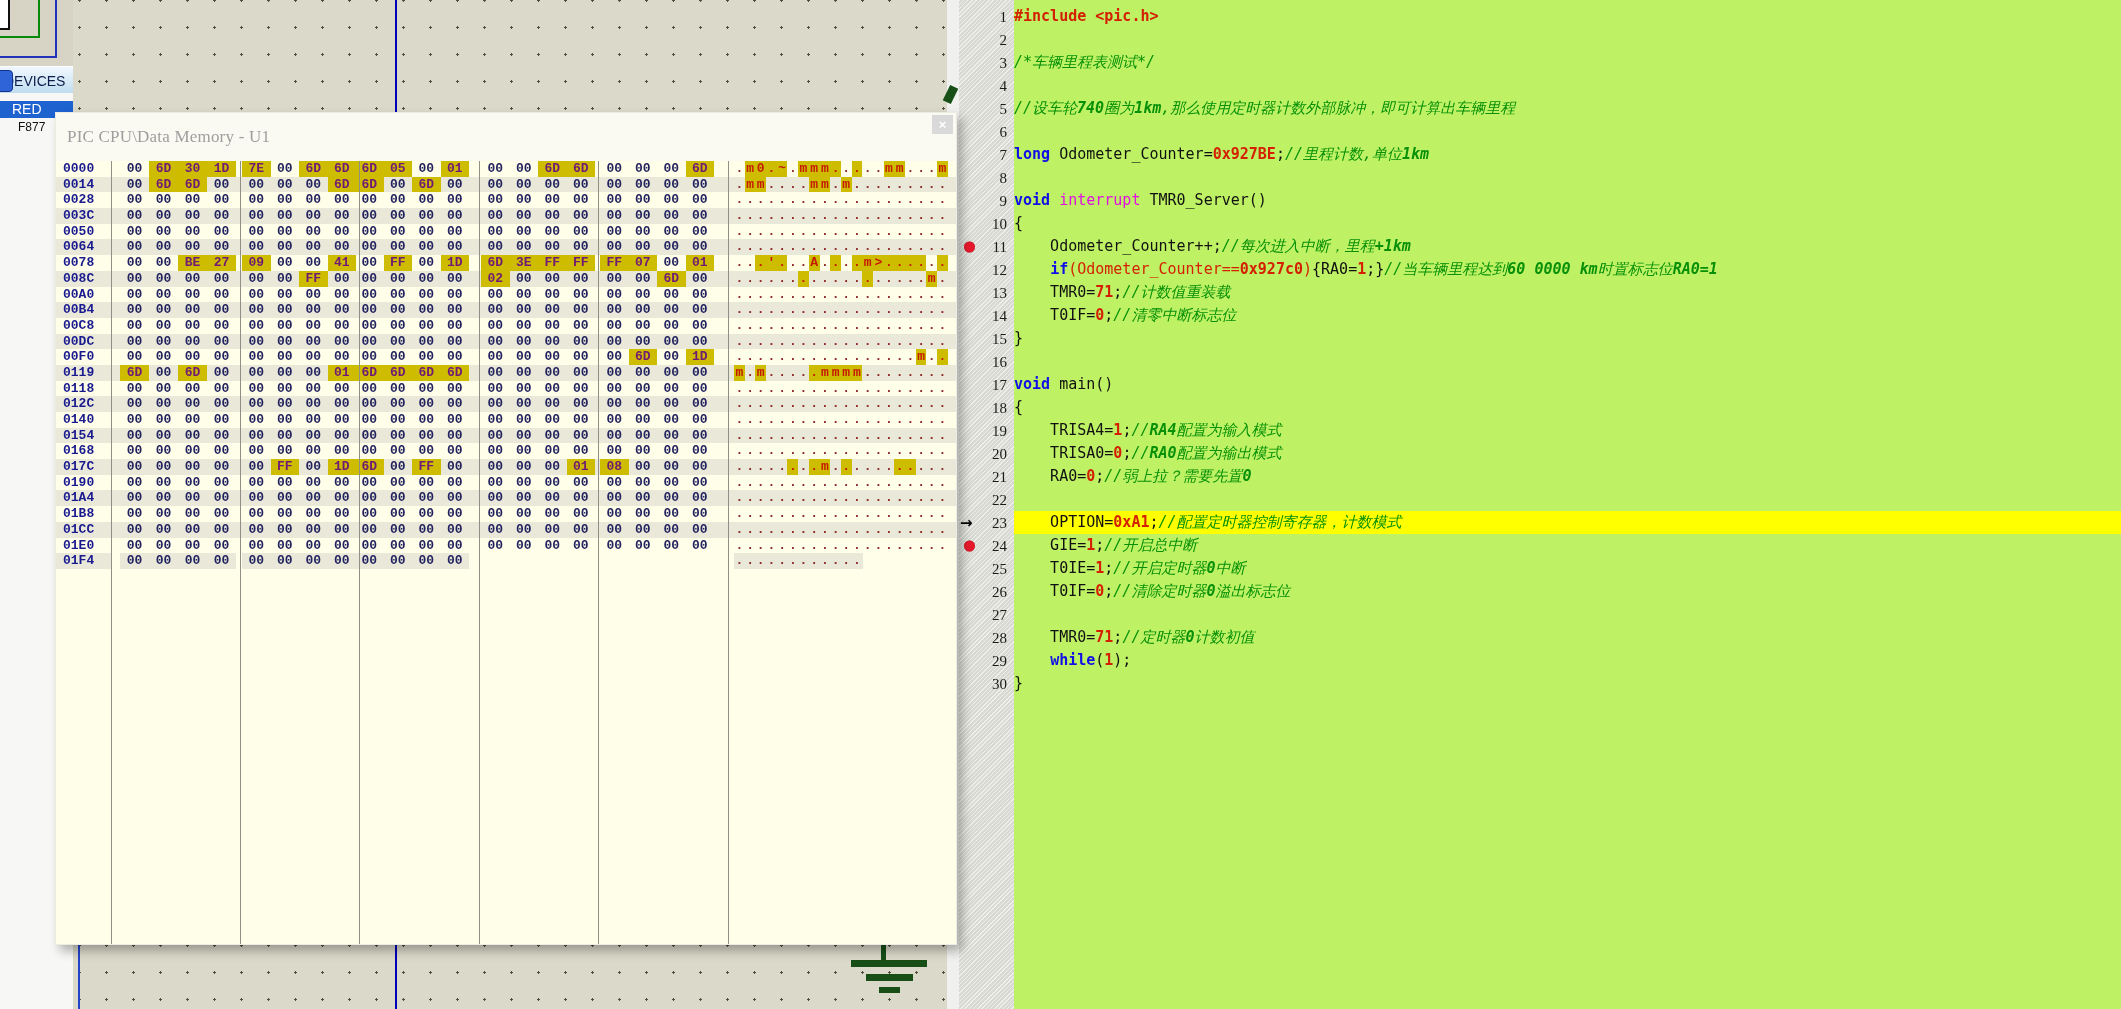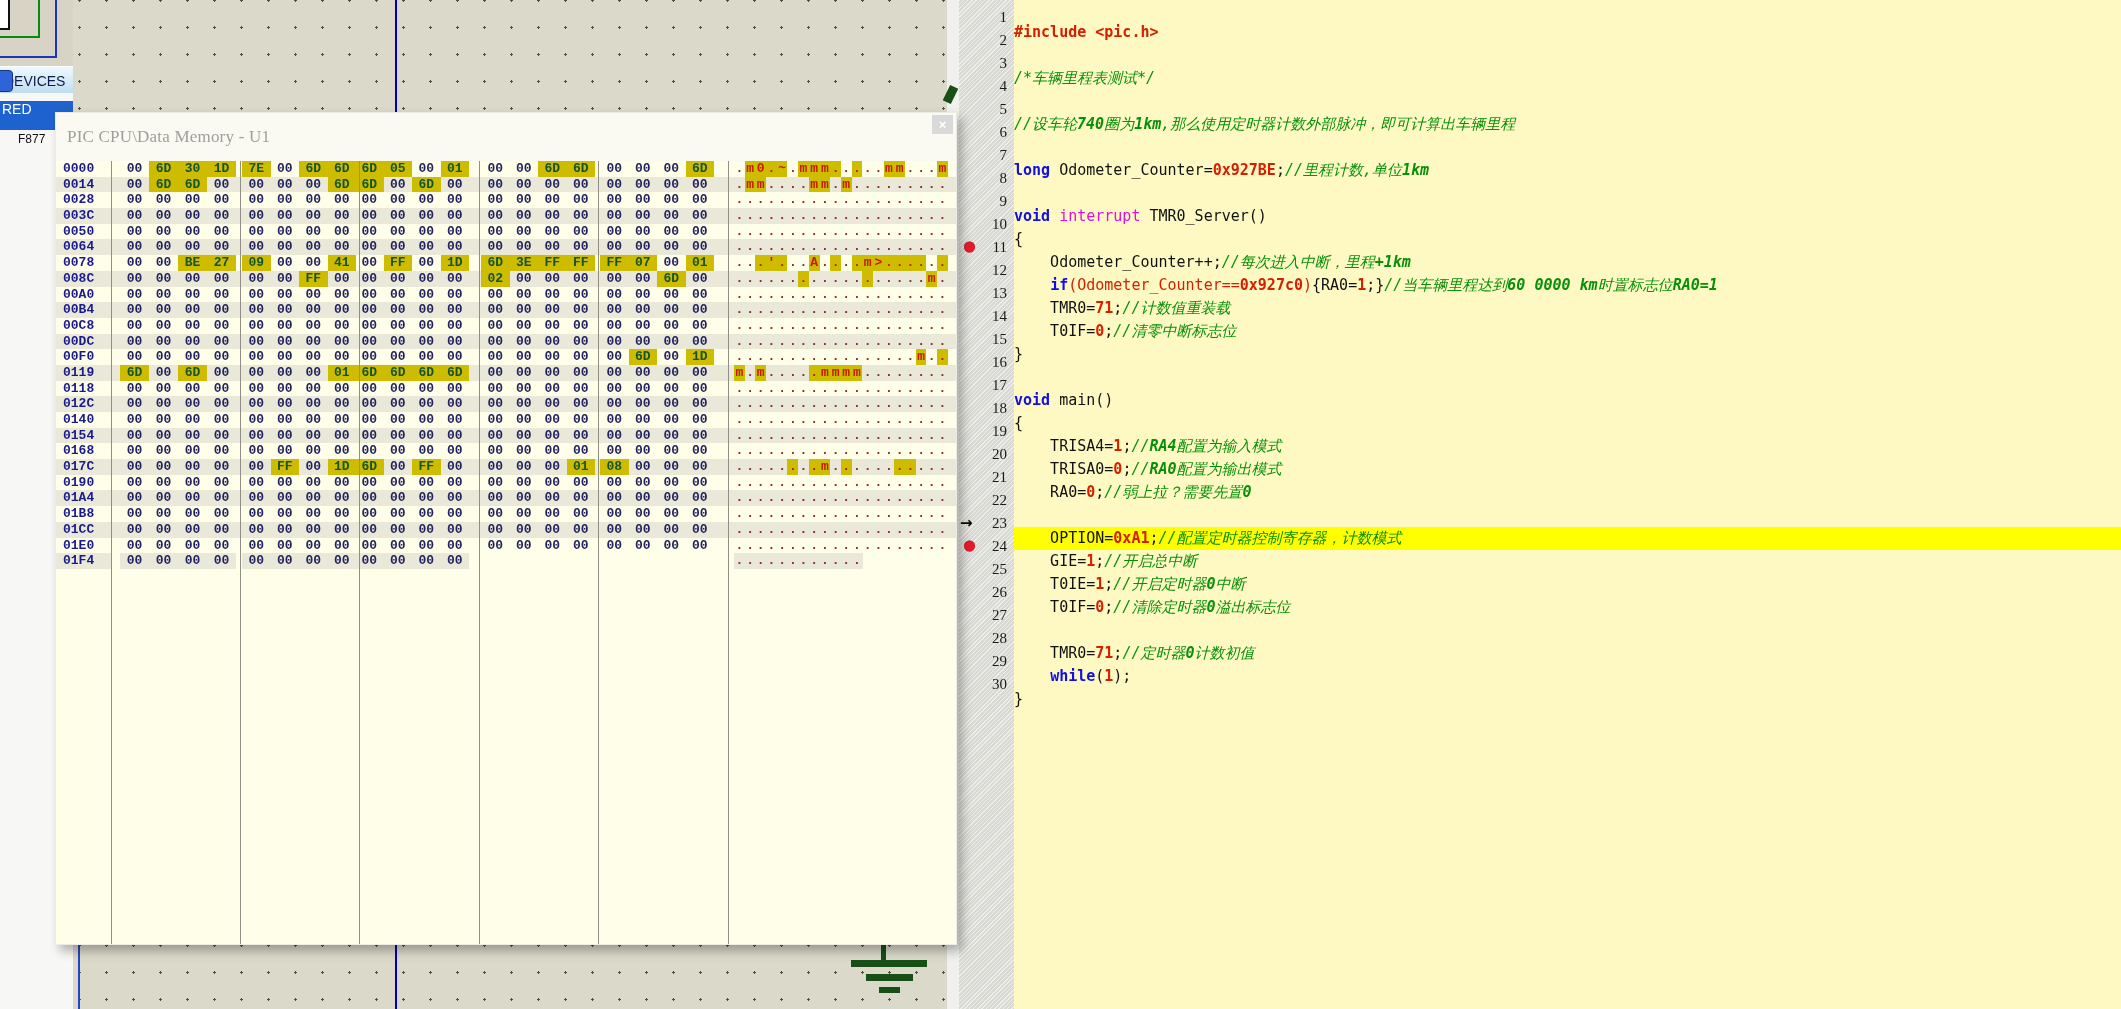--- a/index.html
+++ b/index.html
@@ -16,37 +16,37 @@
   
   .left-panel{position:absolute;left:0;top:0;width:73px;height:1009px;background:#F2F2F0;}
   .overview{position:absolute;left:0;top:0;width:73px;height:66px;background:#D7D4C5;border-bottom:1px solid #9a9a8a;overflow:hidden;}
   .ov-blue{position:absolute;left:-30px;top:-20px;width:83px;height:74px;border:2px solid #2233BB;}
   .ov-green{position:absolute;left:-30px;top:-26px;width:66px;height:60px;border:2px solid #0A8A0A;}
   .ov-black{position:absolute;left:-30px;top:-30px;width:36px;height:56px;border:2px solid #111;background:#fff;}
   .devices-header{position:absolute;left:0;top:66px;width:73px;height:27px;background:linear-gradient(#F0F8FE,#BEDCF0);border-top:1px solid #fff;overflow:hidden;}
   .devices-label{position:absolute;left:4px;top:6px;font-size:14px;color:#0B1E4B;white-space:nowrap;}
   .dev-icon{position:absolute;left:-7px;top:3px;width:18px;height:20px;background:#2F63D8;border:1px solid #16328C;border-radius:4px;}
   .panel-list{position:absolute;left:0;top:93px;width:73px;bottom:0;background:#F7F7F6;}
-  .sel-row{margin-top:8px;height:29px;line-height:17px;background:#1E62D0;color:#fff;font-size:14px;padding-left:2px;white-space:nowrap;overflow:hidden;}
+  .sel-row{margin-top:8px;height:17px;line-height:17px;background:#1E62D0;color:#fff;font-size:14px;padding-left:12px;white-space:nowrap;overflow:hidden;}
   .plain-row{height:18px;line-height:18px;color:#111;font-size:12px;padding-left:18px;white-space:nowrap;overflow:hidden;}
 
   
   .splitter{position:absolute;left:947px;top:0;width:12px;height:1009px;background:#F0F0EE;}
   .green-mark{position:absolute;left:946px;top:86px;width:9px;height:17px;background:#174F17;transform:rotate(26deg);}
 
   
   .editor{position:absolute;left:959px;top:0;right:0;height:1009px;display:flex;}
   .gutter{width:55px;height:100%;background-color:#D9D9D3;
     background-image:repeating-linear-gradient(135deg,rgba(255,255,255,.55) 0 1px,transparent 1px 3px);
     padding-top:5px;box-sizing:border-box;flex:none;}
   .grow{height:23px;position:relative;}
   .lnum{position:absolute;right:7px;top:50%;transform:translateY(-50%);font-family:"Liberation Serif",serif;font-size:15px;color:#1a1a1a;}
   .bpdot{position:absolute;left:5px;top:50%;transform:translateY(-50%);width:11px;height:11px;border-radius:50%;background:#E8192C;box-shadow:inset 0 0 1px #900;}
   .arrow{position:absolute;left:1px;top:50%;transform:translateY(-50%);font-family:"DejaVu Sans",sans-serif;font-weight:bold;font-size:15px;color:#000;}
-  .code{flex:1;background:#fef9c3;padding-top:21px;overflow:hidden;}
+  .code{flex:1;background:#bef264;padding-top:5px;overflow:hidden;}
   .cline{height:23px;line-height:23px;white-space:pre;font-family:"DejaVu Sans Mono",monospace;font-size:15px;color:#111;}
   .cline.cur{background:#FFFF00;}
   .tk-pre{color:#D42000;font-weight:bold;}
   .tk-kw{color:#1010E6;font-weight:bold;}
   .tk-intr{color:#E010E0;font-weight:normal;text-align:center;}
   .tk-num{color:#D42000;font-weight:bold;}
   .tk-redp{color:#D42000;}
   .tk-com{color:#089008;font-style:italic;}
   .tk-comb{color:#089008;font-style:italic;font-weight:bold;}
   .tk-pl{color:#111;}
@@ -64,21 +64,21 @@
   .mrow{position:relative;height:15.7px;line-height:15.7px;font-family:"Liberation Mono",monospace;font-weight:bold;font-size:13px;}
   .mrow:nth-child(even){background:#E9E8D9;}
   .mrow.partial{background:none;}
   .addr{position:absolute;left:7px;top:0;color:#1A1A8F;}
   .mrow.partial .addr{left:0;width:55px;padding-left:7px;box-sizing:border-box;background:#E9E8D9;}
   .grp{position:absolute;top:0;height:100%;}
   .g0{left:64px;width:116px;} .g1{left:186px;width:114px;} .g2{left:299px;width:114px;}
   .g3{left:425px;width:114px;} .g4{left:544px;width:114px;}
   .mrow.partial .grp.fill{background:#E9E8D9;}
   .byte{display:inline-block;width:25%;text-align:center;color:#23235F;}
-  .byte.hl{background:#CDBC00;color:#14532d;}
+  .byte.hl{background:#CDBC00;color:#701a75;}
   .ascii{position:absolute;left:678px;top:0;width:214px;}
   .mrow.partial .ascii{width:129px;background:#E9E8D9;}
   .ach{display:inline-block;width:10.7px;text-align:center;color:#8F2727;}
   .ach.hl{background:#CDBC00;color:#C41A00;}
 </style>
 </head>
 <body>
 
 <div class="screen">
 

